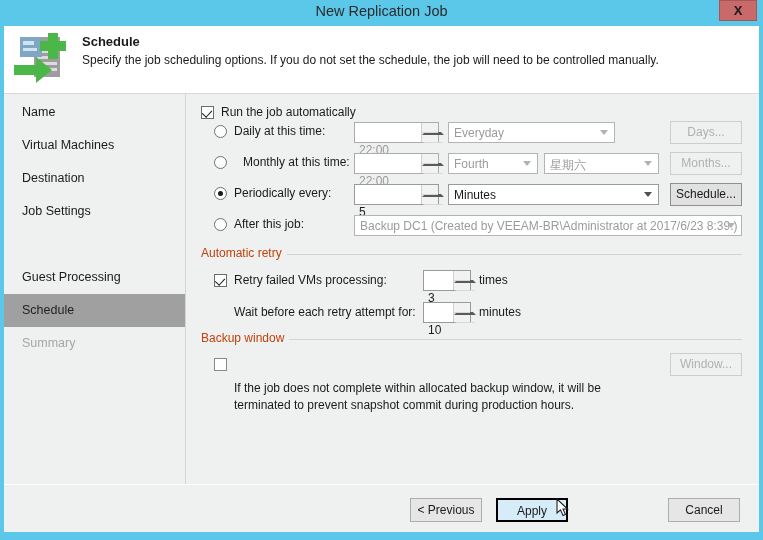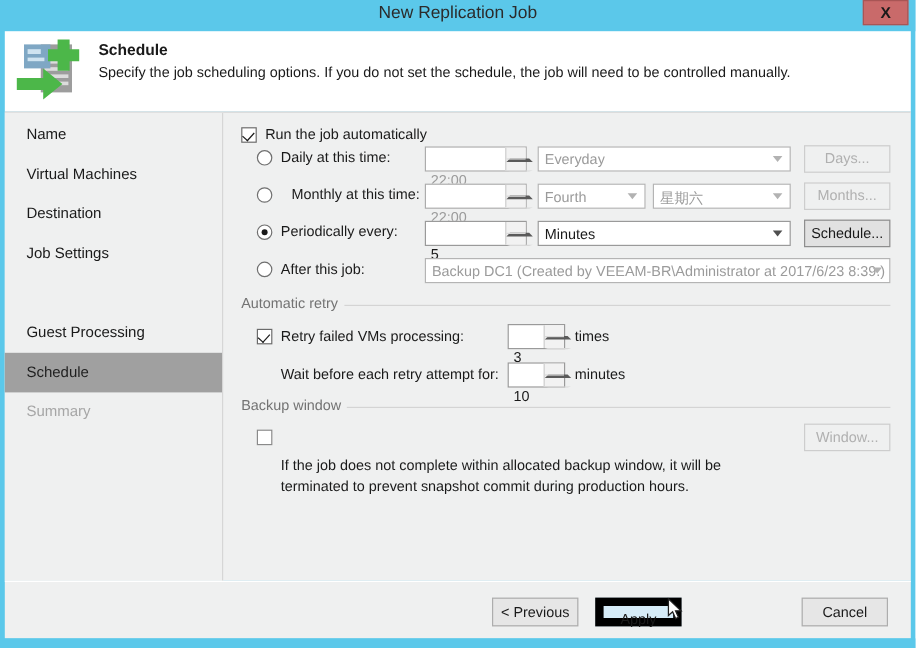--- a/index.html
+++ b/index.html
@@ -280,21 +280,21 @@
   }
   .btn.enabled {
     background: #e1e1e1;
     border-color: #8e8e8e;
   }
 
   
   .grp-title {
     position: absolute;
     font-size: 12px;
-    color: #737373;
+    color: #c2410c;
     background: #eff0f0;
     padding-right: 5px;
     z-index: 2;
   }
   .grp-line {
     position: absolute;
     height: 1px;
     background: #d4d4d4;
   }
 
@@ -304,21 +304,21 @@
     left: 4px; top: 484px;
     width: 755px;
     height: 48px;
     background: #eff0f0;
     border-top: 1px solid #ffffff;
     box-sizing: border-box;
   }
   .footer .btn { top: 13px; width: 72px; height: 24px; line-height: 22px; }
   .btn.primary {
     background: #d6ecf8;
-    border: 7px solid #000000;
+    border: 2px solid #000000;
     color: #1a1a1a;
   }
 
   .cursor {
     position: absolute;
     left: 556px; top: 498px;
     width: 14px;
     height: 20px;
     pointer-events: none;
     z-index: 50;
@@ -383,21 +383,21 @@
         <div class="val">22:00</div>
         <div class="btns">
           <div class="up">
               <span class="caret up"></span>
             </div>
           <div class="dn">
               <span class="caret dn"></span>
             </div>
         </div>
       </div>
-      <div class="combo dis" style="left:261px; top:28px; width:211px;">
+      <div class="combo dis" style="left:261px; top:28px; width:167px;">
         <div class="txt">Everyday</div>
         <div class="arrow"></div>
       </div>
       <div class="btn dis" style="left:483px; top:27px; width:72px;text-align:center;">Days...</div>
 
       <div class="rb" style="left:27px; top:62px;"></div>
       <div class="lbl" style="left:56px; top:61px;text-align:right;">Monthly at this time:</div>
       <div class="spin dis" style="left:167px; top:59px; width:85px;">
         <div class="val">22:00</div>
         <div class="btns">

